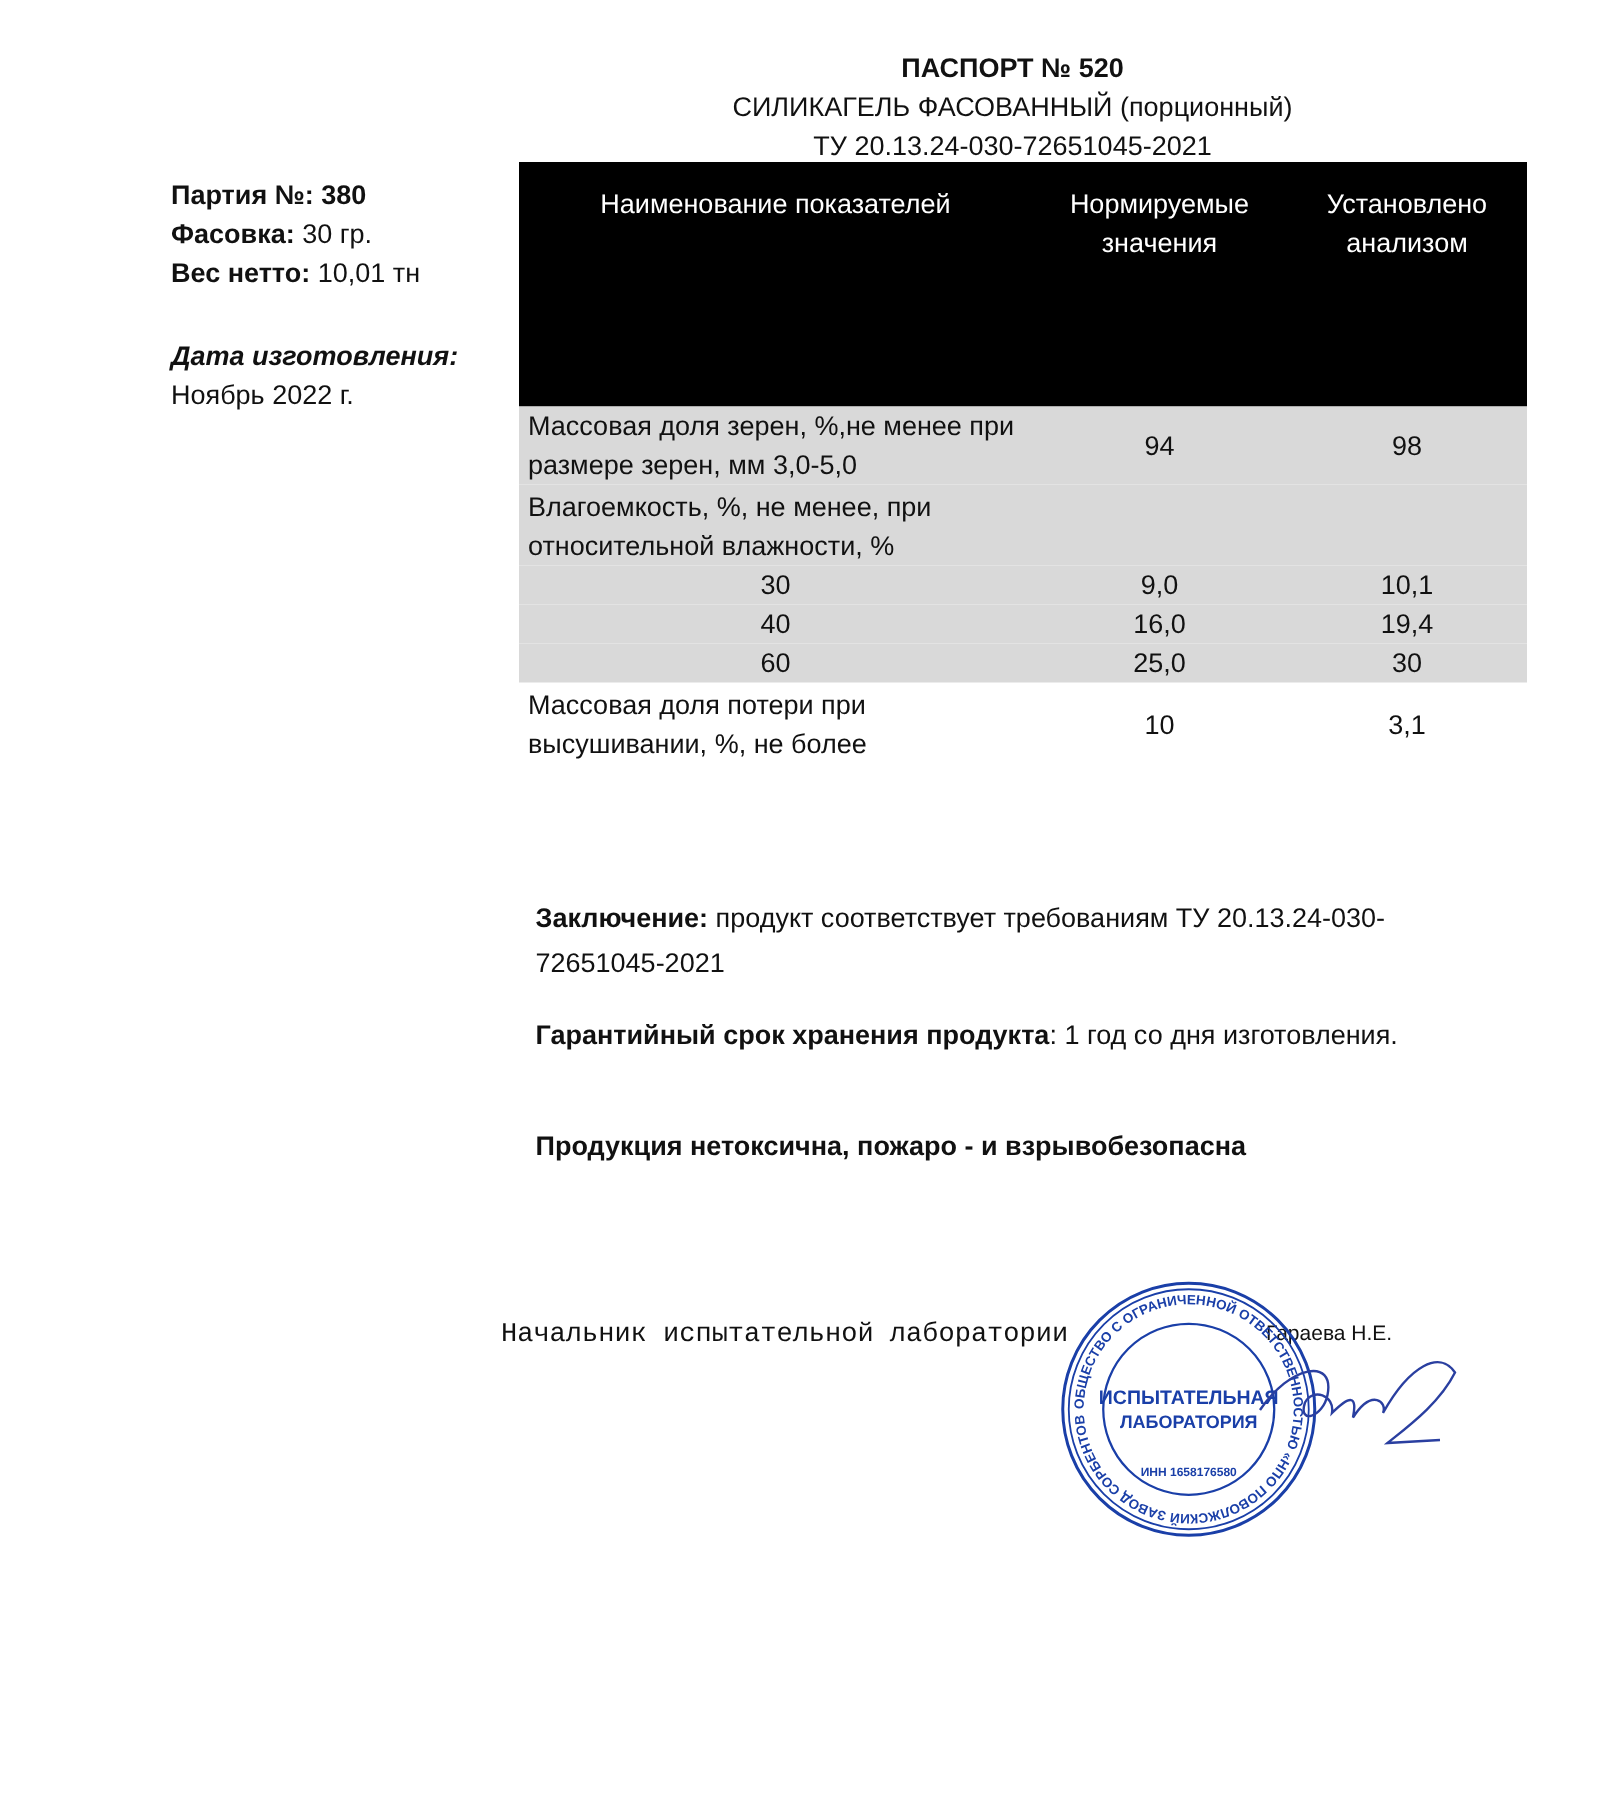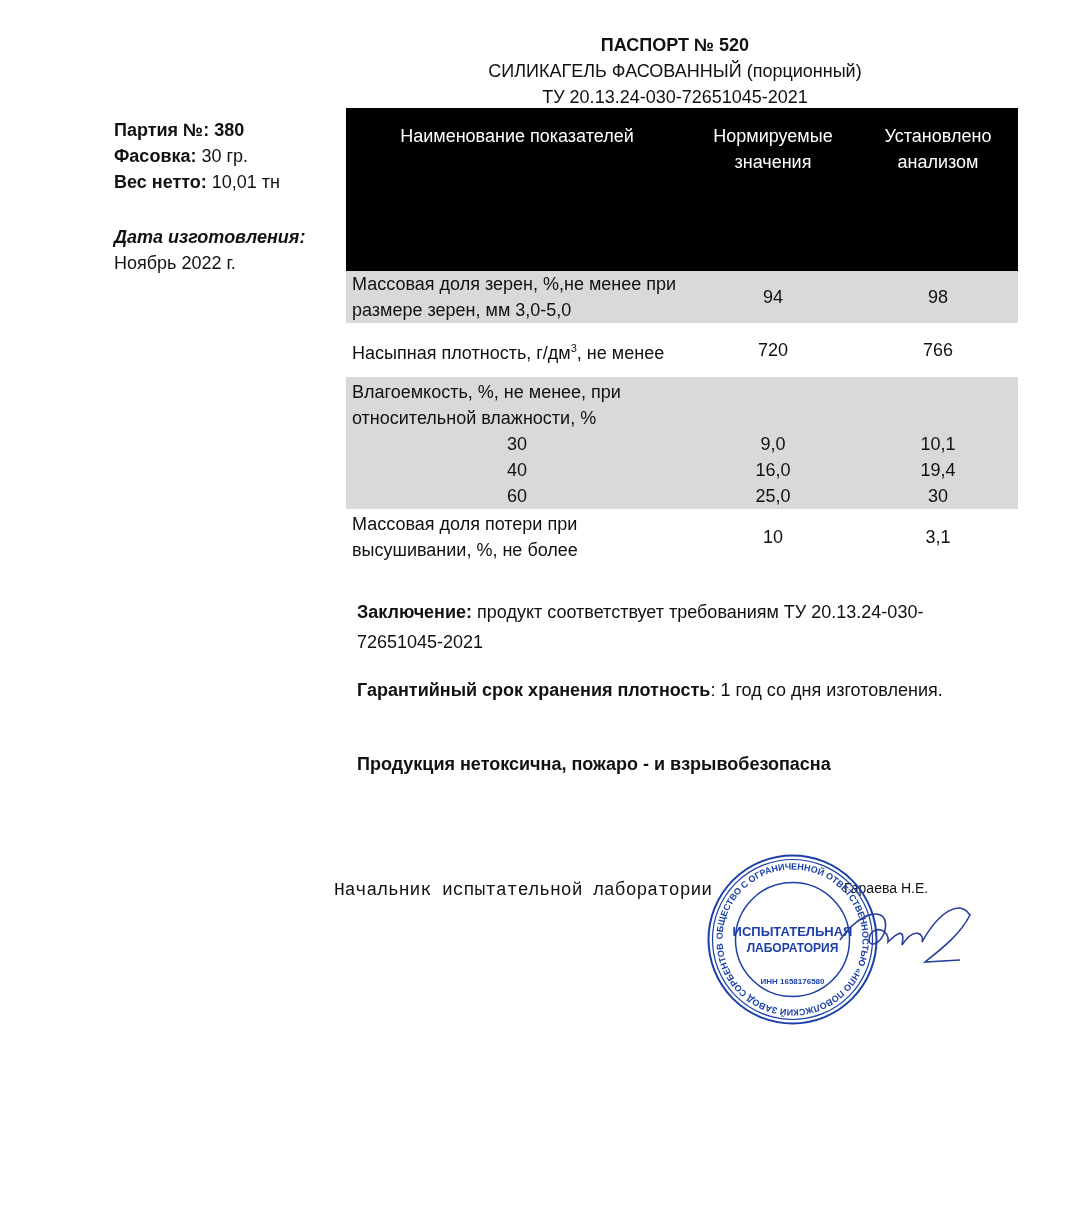--- a/index.html
+++ b/index.html
@@ -56,25 +56,20 @@
       <tr>
     <th class="c1" style="text-align:center;">Наименование показателей</th>
     <th class="c2">Нормируемые значения</th>
     <th class="c3">Установлено анализом</th>
   </tr>
   <tr class="g" style="height:52px;">
     <td class="c1">Массовая доля зерен, %,не менее при размере зерен, мм 3,0-5,0</td>
     <td class="c2">94</td>
     <td class="c3">98</td>
   </tr>
-  <tr style="height:54px;">
-    <td class="c1"><span>Насыпная плотность, г/дм</span><sup style="font-size:11px;">3</sup><span>, не менее</span></td>
-    <td class="c2">720</td>
-    <td class="c3">766</td>
-  </tr>
   <tr class="g">
     <td class="c1" style="padding-top:2px;margin-top:28px;">Влагоемкость, %, не менее, при относительной влажности, %</td>
     <td class="c2"></td>
     <td class="c3"></td>
   </tr>
   <tr class="g">
     <td class="c1 sub">30</td>
     <td class="c2">9,0</td>
     <td class="c3">10,1</td>
   </tr>
@@ -93,21 +88,21 @@
     <td class="c2">10</td>
     <td class="c3">3,1</td>
   </tr>
 </tbody>
   </table>
 
 <div class="para" style="top:597px;">
   <b>Заключение:</b><span> продукт соответствует требованиям ТУ 20.13.24-030-72651045-2021</span>
 </div>
 <div class="para" style="top:675px;">
-  <b>Гарантийный срок хранения плотность</b><span>: 1 год со дня изготовления.</span>
+  <b>Гарантийный срок хранения продукта</b><span>: 1 год со дня изготовления.</span>
 </div>
 <div class="para" style="top:749px; font-weight:bold;">Продукция нетоксична, пожаро - и взрывобезопасна</div>
 
 <div id="sign-role">Начальник испытательной лаборатории</div>
 <div id="sign-name">Гараева Н.Е.</div>
 
 <svg id="stamp" width="175" height="175" viewBox="0 0 175 175">
   <defs>
     <path id="ringpath" d="M87.5,87.5 m-70,0 a70,70 0 1,1 140,0 a70,70 0 1,1 -140,0"></path>
   </defs>

